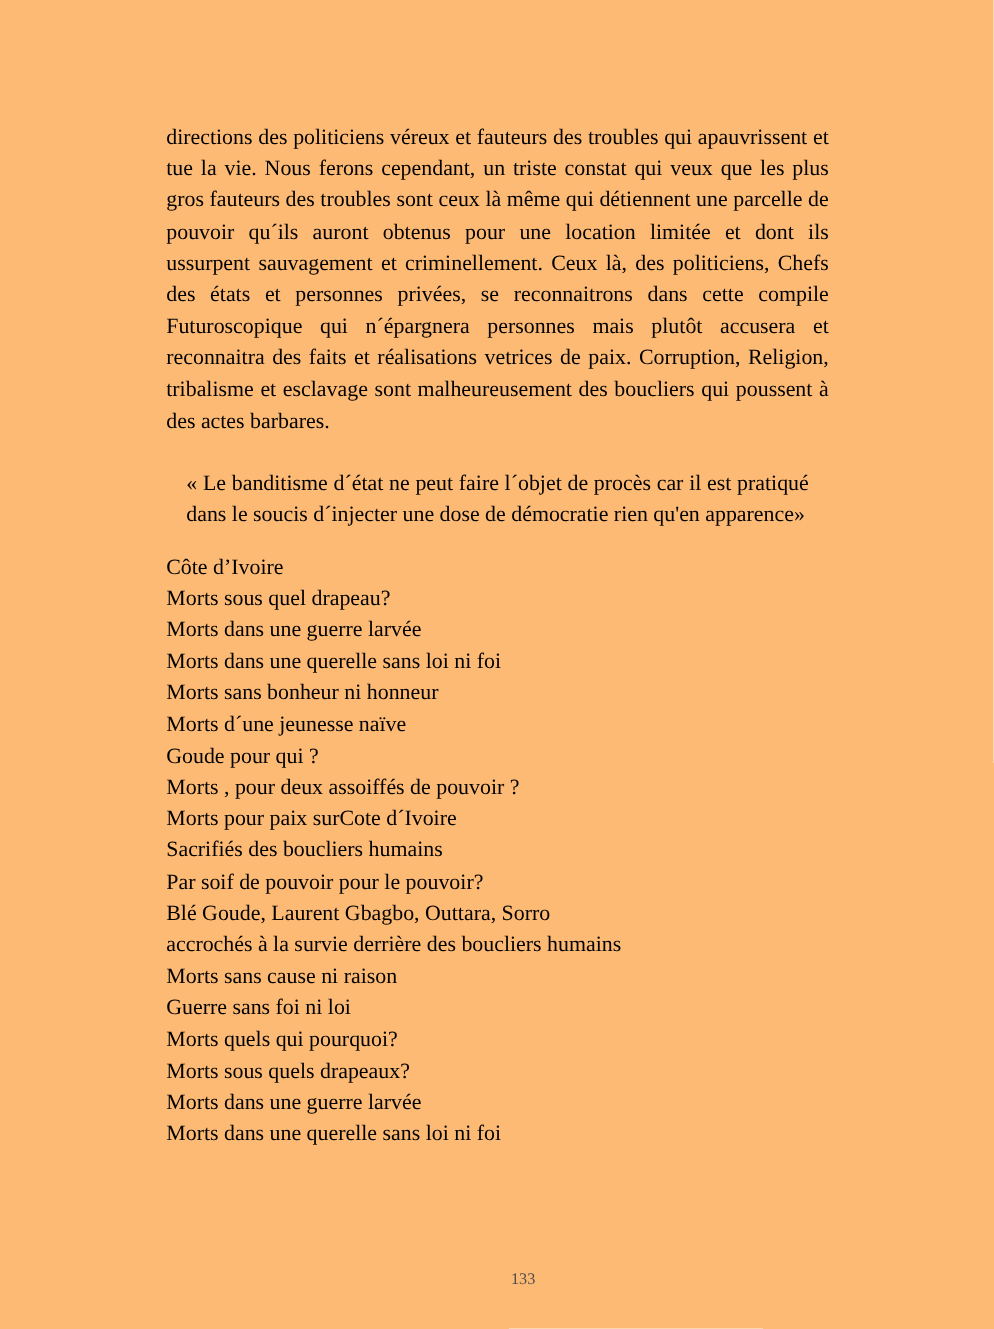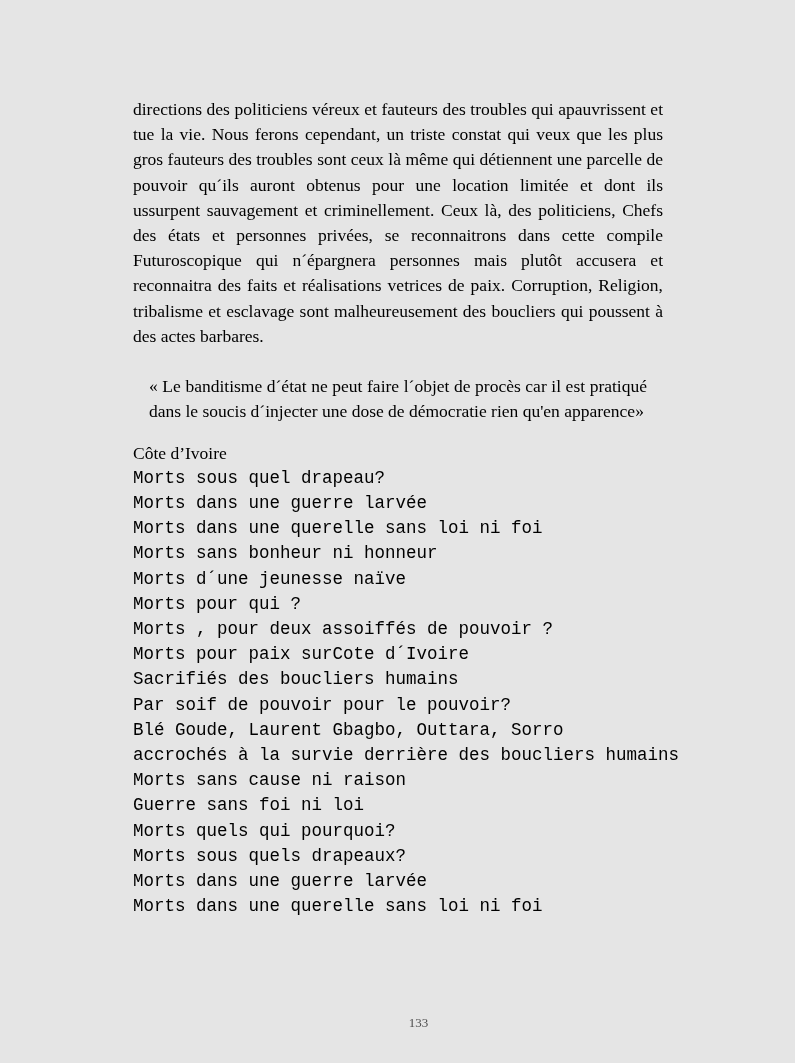--- a/index.html
+++ b/index.html
@@ -4,21 +4,21 @@
 <style>
   html, body {
     margin: 0;
     padding: 0;
     background: #ffffff;
   }
   .page {
     position: relative;
     width: 795px;
     height: 1063px;
-    background: #e5e5e5;
+    background: #fdba74;
     font-family: "Liberation Serif", "DejaVu Serif", serif;
     color: #000000;
     overflow: hidden;
   }
   .content {
     position: absolute;
     left: 133px;
     top: 97px;
     width: 530px;
     font-size: 17.5px;
@@ -36,21 +36,20 @@
     margin: 0;
     font-size: 17.5px;
     line-height: 25.2px;
     font-weight: normal;
   }
   .poem {
     margin: 0;
   }
   .poem-line {
     white-space: nowrap;
-    font-family: Liberation Mono, monospace;
   }
   .page-number {
     position: absolute;
     left: 0;
     right: 0;
     top: 1014px;
     text-align: center;
     font-size: 13px;
     line-height: 18px;
     color: #4d4d4d;
@@ -67,21 +66,21 @@
     <p class="quote-paragraph">« Le banditisme d´état ne peut faire l´objet de procès car il est pratiqué dans le soucis d´injecter une dose de démocratie rien qu'en apparence»</p>
 
     <h3 class="section-heading">Côte d’Ivoire</h3>
 
     <div class="poem">
       <div class="poem-line">Morts sous quel drapeau?</div>
       <div class="poem-line">Morts dans une guerre larvée</div>
       <div class="poem-line">Morts dans une querelle sans loi ni foi</div>
       <div class="poem-line">Morts sans bonheur ni honneur</div>
       <div class="poem-line">Morts d´une jeunesse naïve</div>
-      <div class="poem-line">Morts pour qui ?</div>
+      <div class="poem-line">Goude pour qui ?</div>
       <div class="poem-line">Morts , pour deux assoiffés de pouvoir ?</div>
       <div class="poem-line">Morts pour paix surCote d´Ivoire</div>
       <div class="poem-line">Sacrifiés des boucliers humains</div>
       <div class="poem-line">Par soif de pouvoir pour le pouvoir?</div>
       <div class="poem-line">Blé Goude, Laurent Gbagbo, Outtara, Sorro</div>
       <div class="poem-line">accrochés à la survie derrière des boucliers humains</div>
       <div class="poem-line">Morts sans cause ni raison</div>
       <div class="poem-line">Guerre sans foi ni loi</div>
       <div class="poem-line">Morts quels qui pourquoi?</div>
       <div class="poem-line">Morts sous quels drapeaux?</div>

